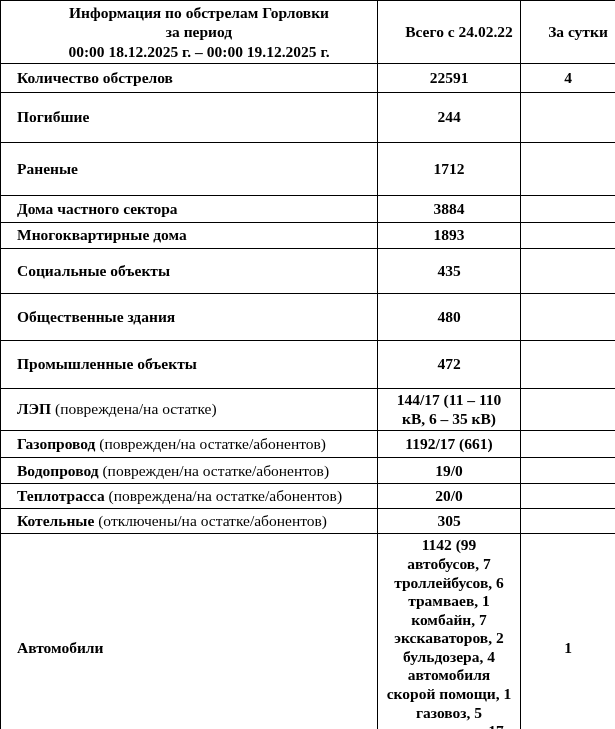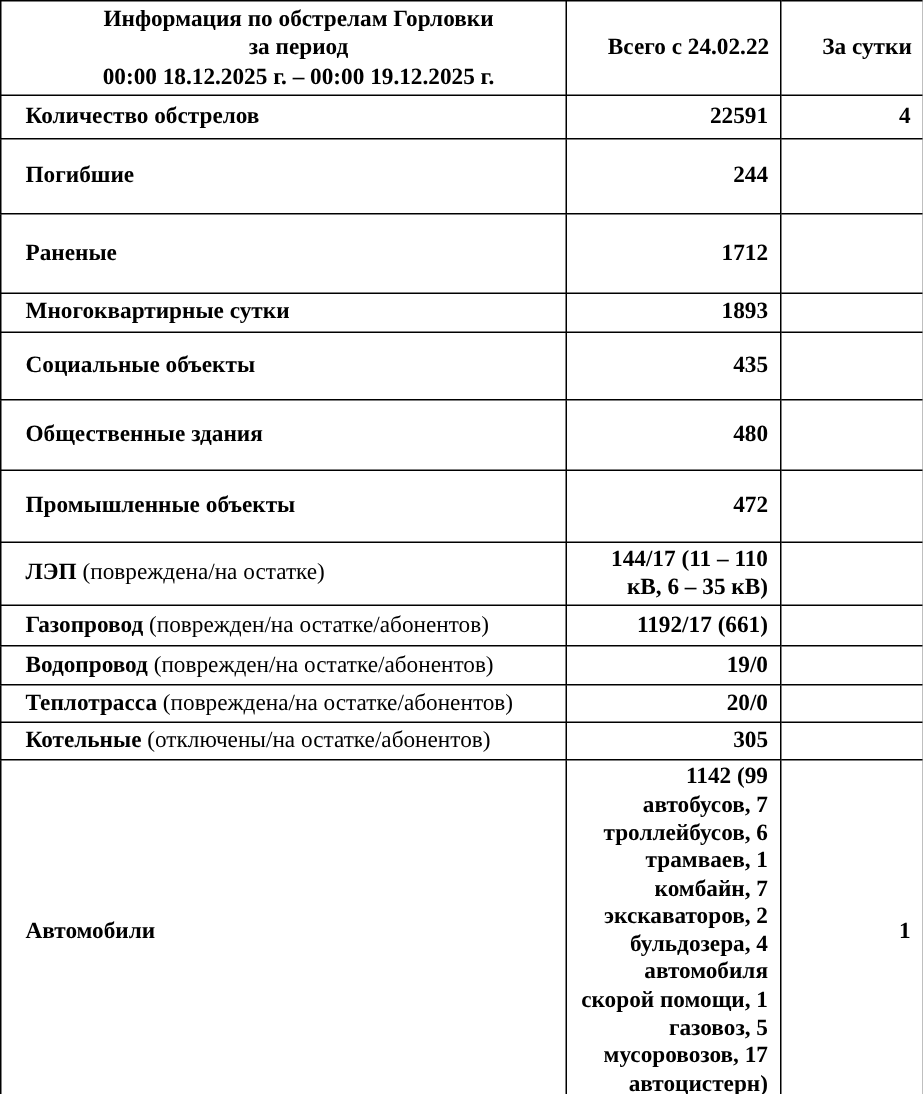--- a/index.html
+++ b/index.html
@@ -31,21 +31,21 @@
   td.label-cell {
     text-align: left;
     font-weight: bold;
     padding-left: 16px;
     line-height: 1.2;
   }
   td.label-cell .suffix {
     font-weight: normal;
   }
   td.value-cell {
-    text-align: right;
+    text-align: center;
     font-weight: bold;
     line-height: 1.2;
     padding-left: 8px;
     padding-right: 8px;
   }
   
   tr.h-header { height: 63px; }
   tr.h29  { height: 29px; }
   tr.h50  { height: 50px; }
   tr.h53  { height: 53px; }
@@ -87,22 +87,27 @@
     <tr class="h50">
       <td class="label-cell"><span>Погибшие</span><span class="suffix"></span></td>
       <td class="value-cell">244</td>
       <td class="value-cell"></td>
     </tr>
     <tr class="h53">
       <td class="label-cell"><span>Раненые</span><span class="suffix"></span></td>
       <td class="value-cell">1712</td>
       <td class="value-cell"></td>
     </tr>
+    <tr class="h27">
+      <td class="label-cell"><span>Дома частного сектора</span><span class="suffix"></span></td>
+      <td class="value-cell">3884</td>
+      <td class="value-cell"></td>
+    </tr>
     <tr class="h26">
-      <td class="label-cell"><span>Многоквартирные сутки</span><span class="suffix"></span></td>
+      <td class="label-cell"><span>Многоквартирные дома</span><span class="suffix"></span></td>
       <td class="value-cell">1893</td>
       <td class="value-cell"></td>
     </tr>
     <tr class="h45">
       <td class="label-cell"><span>Социальные объекты</span><span class="suffix"></span></td>
       <td class="value-cell">435</td>
       <td class="value-cell"></td>
     </tr>
     <tr class="h47">
       <td class="label-cell"><span>Общественные здания</span><span class="suffix"></span></td>

